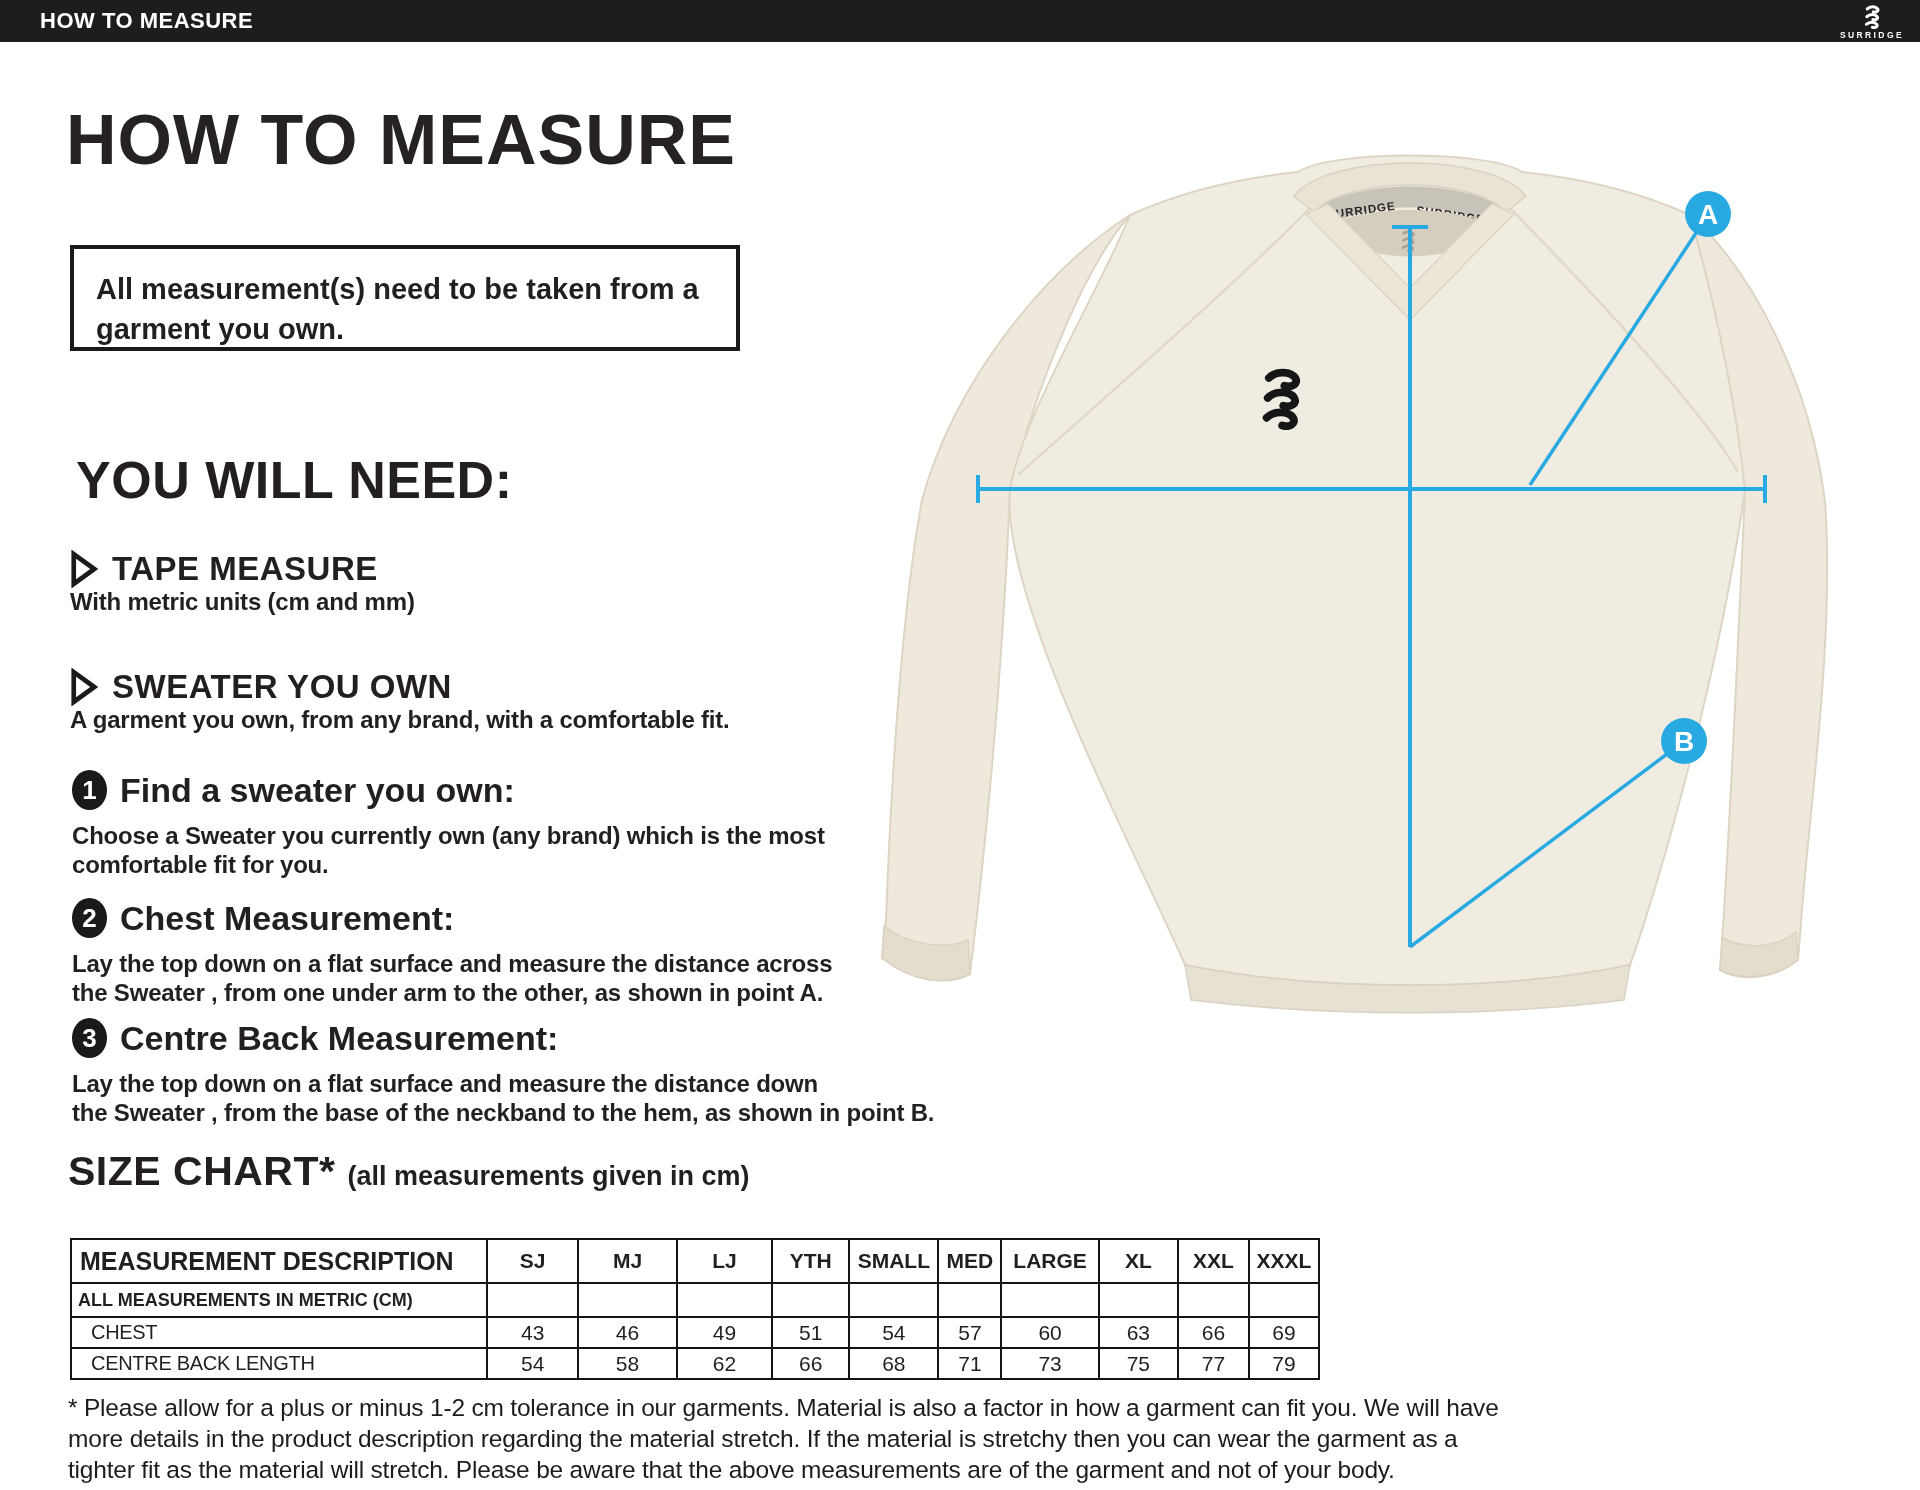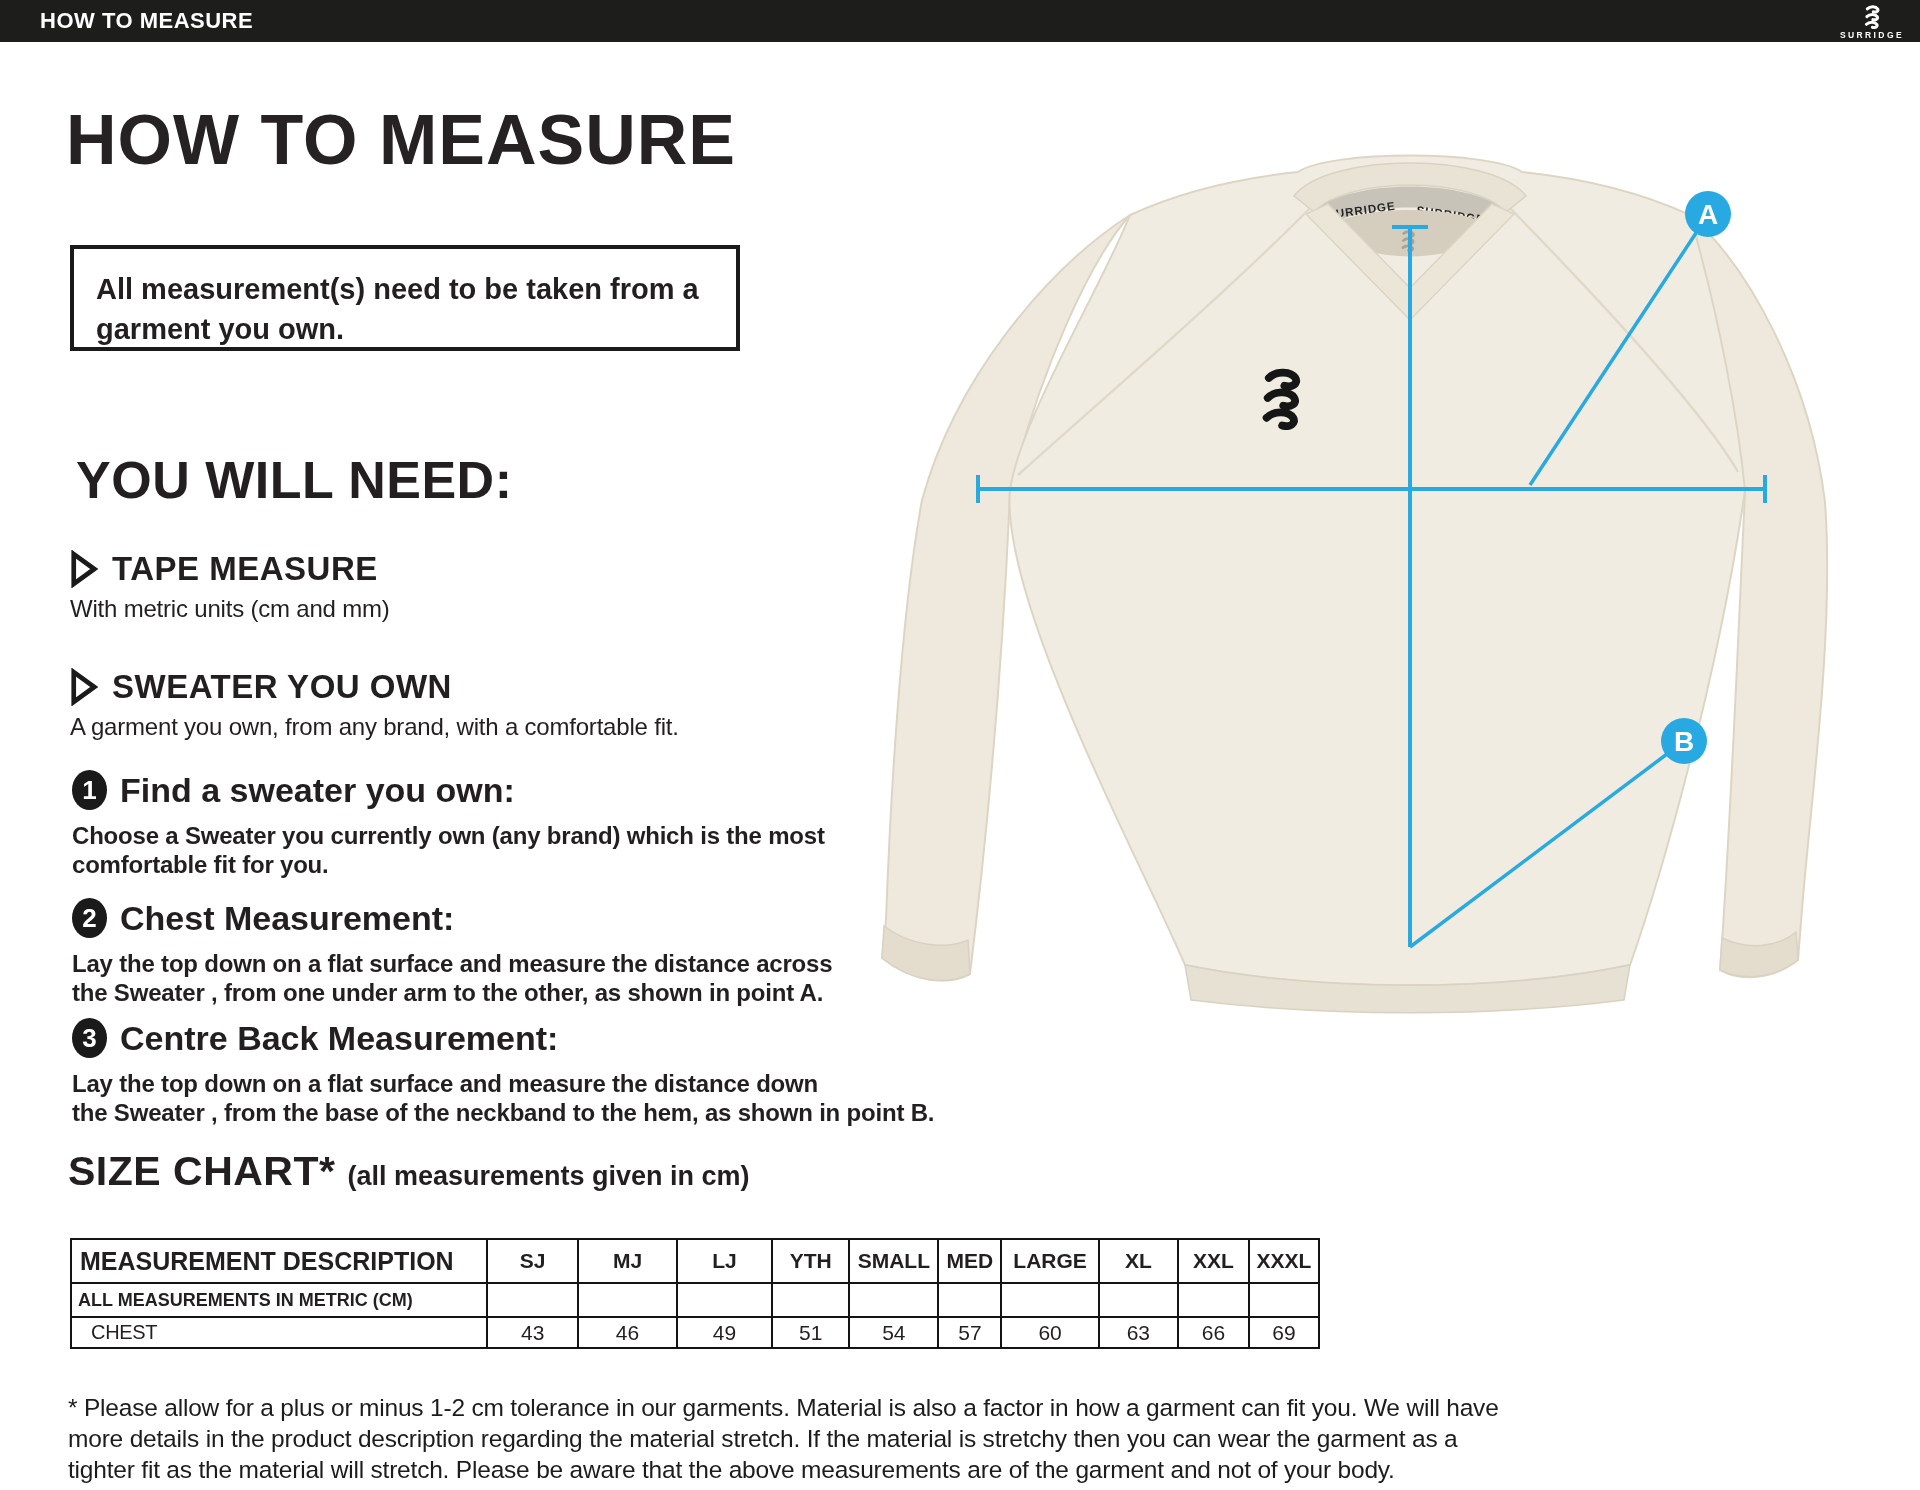--- a/index.html
+++ b/index.html
@@ -42,21 +42,21 @@
     position:absolute; left:68px; top:442px; margin:8px;
     font-size:52px; font-weight:800; letter-spacing:0.5px;
   }
 
   .need-item { position:absolute; left:70px; }
   .need-item.tape { top:550px; }
   .need-item.sweater { top:668px; }
   .need-head { display:flex; align-items:center; gap:14px; }
   .tri-icon { width:28px; height:38px; flex:0 0 auto; }
   .need-title { font-size:33px; font-weight:800; letter-spacing:0.5px; }
-  .need-desc { margin-top:7px; font-size:24px; font-weight:normal; letter-spacing:-0.2px; }
+  .need-desc { font-size:24px; font-weight:bold; letter-spacing:-0.2px; }
 
   .step { position:absolute; left:72px; }
   .step.s1 { top:770px; }
   .step.s2 { top:898px; }
   .step.s3 { top:1018px; }
   .step-head { display:flex; align-items:center; gap:13px; }
   .step-badge {
     width:35px; height:40px; background:#1a1a1a; border-radius:50%;
     color:#ffffff; font-size:26px; font-weight:bold;
     display:flex; align-items:center; justify-content:center; flex:0 0 auto;
@@ -234,20 +234,33 @@
     <td class="val">46</td>
     <td class="val">49</td>
     <td class="val">51</td>
     <td class="val">54</td>
     <td class="val">57</td>
     <td class="val">60</td>
     <td class="val">63</td>
     <td class="val">66</td>
     <td class="val">69</td>
   </tr>
+  <tr class="data-row">
+    <td class="desc">CENTRE BACK LENGTH</td>
+    <td class="val">54</td>
+    <td class="val">58</td>
+    <td class="val">62</td>
+    <td class="val">66</td>
+    <td class="val">68</td>
+    <td class="val">71</td>
+    <td class="val">73</td>
+    <td class="val">75</td>
+    <td class="val">77</td>
+    <td class="val">79</td>
+  </tr>
 </tbody>
   </table>
 
 <div class="footnote">* Please allow for a plus or minus 1-2 cm tolerance in our garments. Material is also a factor in how a garment can fit you. We will have
 more details in the product description regarding the material stretch.  If the material is stretchy then you can wear the garment as a
 tighter fit as the material will stretch.  Please be aware that the above measurements are of the garment and not of your body.</div>
 
 <svg class="garment-svg" viewBox="0 0 1060 900">
   <g>
 

